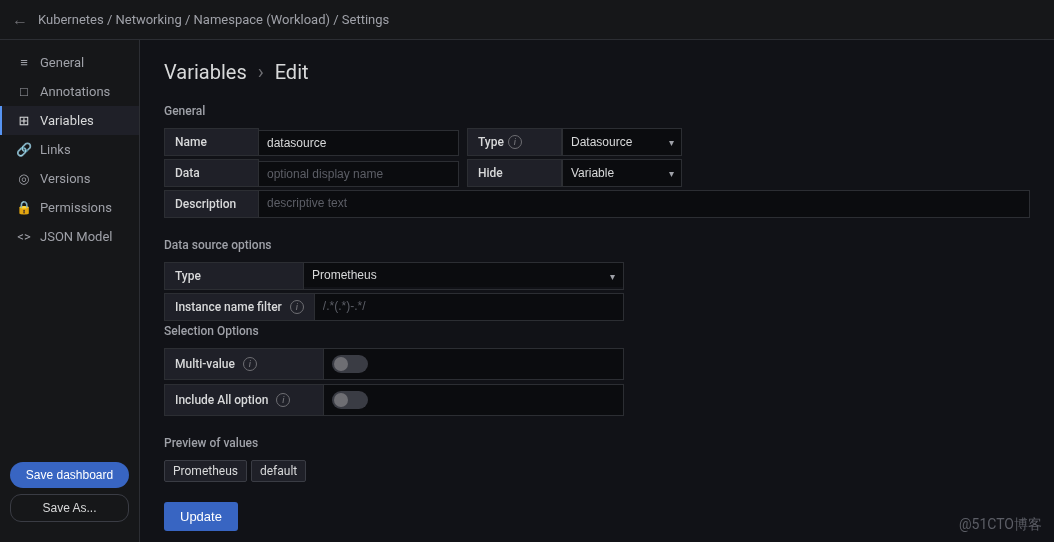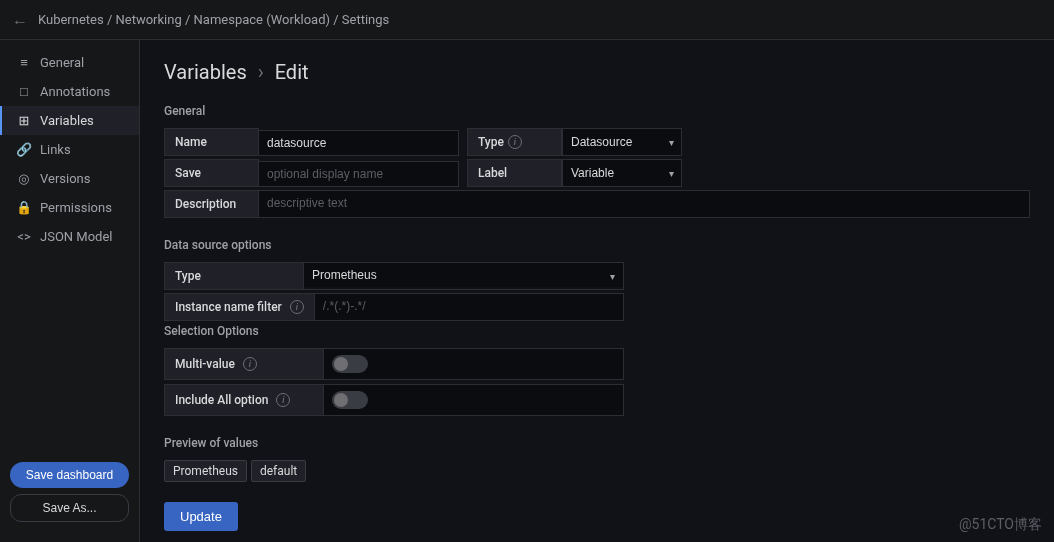--- a/index.html
+++ b/index.html
@@ -484,26 +484,26 @@
             <option>Custom</option>
             <option>Constant</option>
             <option>Interval</option>
             <option>Text box</option>
             <option>Ad hoc filters</option>
           </select>
         </div>
       </div>
 
       <div class="field-row">
-        <div class="label-cell">Save</div>
+        <div class="label-cell">Data</div>
         <div class="input-cell" style="max-width:200px;">
           <input type="text" placeholder="optional display name" style="">
         </div>
         <div style="width:8px;"></div>
-        <div class="label-cell">Label</div>
+        <div class="label-cell">Hide</div>
         <div class="type-select-wrapper">
           <select>
             <option>Variable</option>
             <option>Label</option>
             <option>Nothing</option>
           </select>
         </div>
       </div>
 
       <div class="desc-row">

